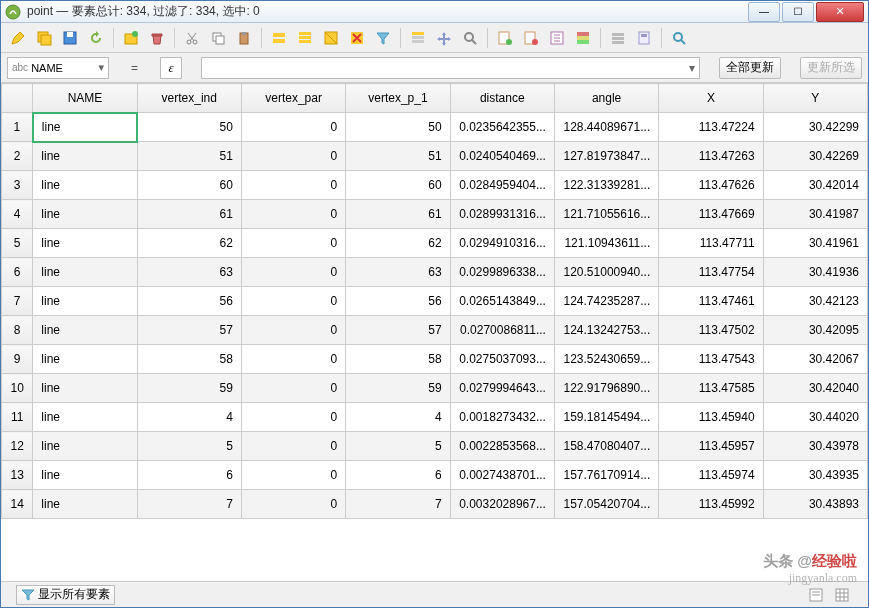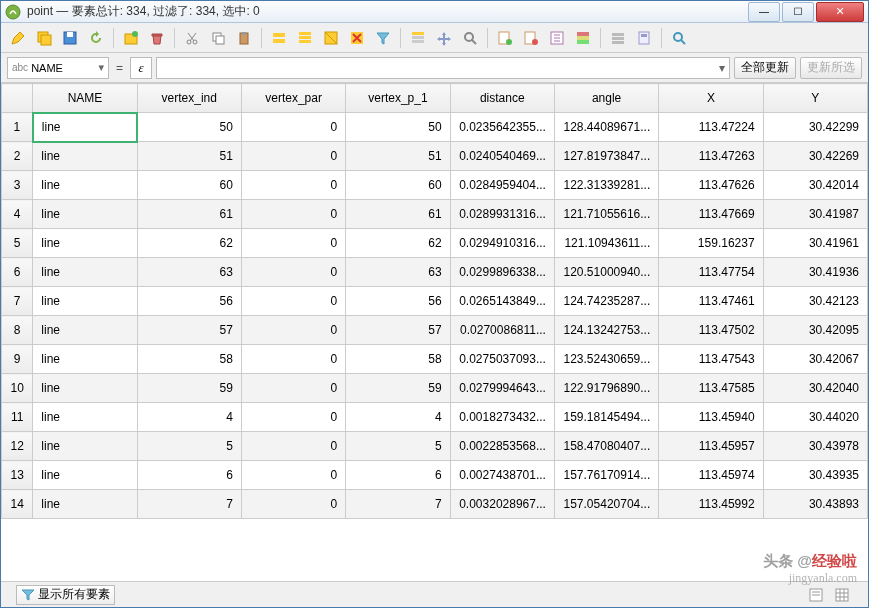--- a/index.html
+++ b/index.html
@@ -7,21 +7,21 @@
 .window { width: 869px; height: 608px; display: flex; flex-direction: column; border: 1px solid #4a7aab; }
 .titlebar { height: 22px; background: linear-gradient(#fdfdfe, #e8eff7); display: flex; align-items: center; padding: 0 4px; border-bottom: 1px solid #b0c4de; }
 .title-icon { width: 16px; height: 16px; margin-right: 6px; }
 .title-text { flex: 1; color: #333; font-size: 12px; }
 .win-btns { display: flex; gap: 2px; }
 .win-btn { width: 32px; height: 20px; border: 1px solid #9db7d4; background: linear-gradient(#f5f9fd, #d9e6f2); border-radius: 2px; display: flex; align-items: center; justify-content: center; font-size: 10px; cursor: pointer; }
 .win-btn.close { background: linear-gradient(#f08080, #cd3b3b); border-color: #a62d2d; color: #fff; width: 48px; font-size: 11px; }
 .toolbar { height: 30px; background: #f0f0f0; display: flex; align-items: center; padding: 2px 6px; gap: 4px; border-bottom: 1px solid #ccc; }
 .tb-btn { width: 22px; height: 22px; border: 1px solid transparent; background: transparent; border-radius: 2px; display: flex; align-items: center; justify-content: center; cursor: pointer; }
 .tb-sep { width: 1px; height: 20px; background: #ccc; margin: 0 2px; }
-.filterbar { height: 30px; background: #f0f0f0; display: flex; align-items: center; padding: 3px 6px; gap: 4px; border-bottom: 1px solid #ccc; }
+.filterbar { height: 30px; background: #f0f0f0; display: flex; align-items: center; padding: 3px 6px; gap: 19px; border-bottom: 1px solid #ccc; }
 .field-sel { height: 22px; border: 1px solid #bbb; background: #fff; padding: 0 18px 0 4px; font-size: 11px; display: flex; align-items: center; position: relative; width: 102px; }
 .field-sel::after { content: "▾"; position: absolute; right: 4px; color: #666; }
 .eq { padding: 0 3px; color: #555; }
 .expr-btn { width: 22px; height: 22px; border: 1px solid #bbb; background: #fff; display: flex; align-items: center; justify-content: center; font-family: Georgia, serif; font-style: italic; font-size: 13px; cursor: pointer; }
 .expr-input { flex: 1; height: 22px; border: 1px solid #bbb; background: #fff; padding: 0 4px; position: relative; }
 .expr-input::after { content: "▾"; position: absolute; right: 4px; top: 3px; color: #666; }
 .btn { height: 22px; padding: 0 6px; border: 1px solid #bbb; background: linear-gradient(#fff, #e8e8e8); border-radius: 2px; cursor: pointer; font-size: 12px; }
 .btn.disabled { color: #aaa; }
 .table-wrap { flex: 1; overflow: auto; background: #fff; position: relative; }
 table { border-collapse: collapse; width: 100%; table-layout: fixed; }
@@ -300,21 +300,21 @@
             <td>30.41987</td>
           </tr>
           <tr>
             <td class="rownum">5</td>
             <td class="name">line</td>
             <td>62</td>
             <td>0</td>
             <td>62</td>
             <td>0.0294910316...</td>
             <td>121.10943611...</td>
-            <td>159.16237</td>
+            <td>113.47711</td>
             <td>30.41961</td>
           </tr>
           <tr class="alt">
             <td class="rownum">6</td>
             <td class="name">line</td>
             <td>63</td>
             <td>0</td>
             <td>63</td>
             <td>0.0299896338...</td>
             <td>120.51000940...</td>

